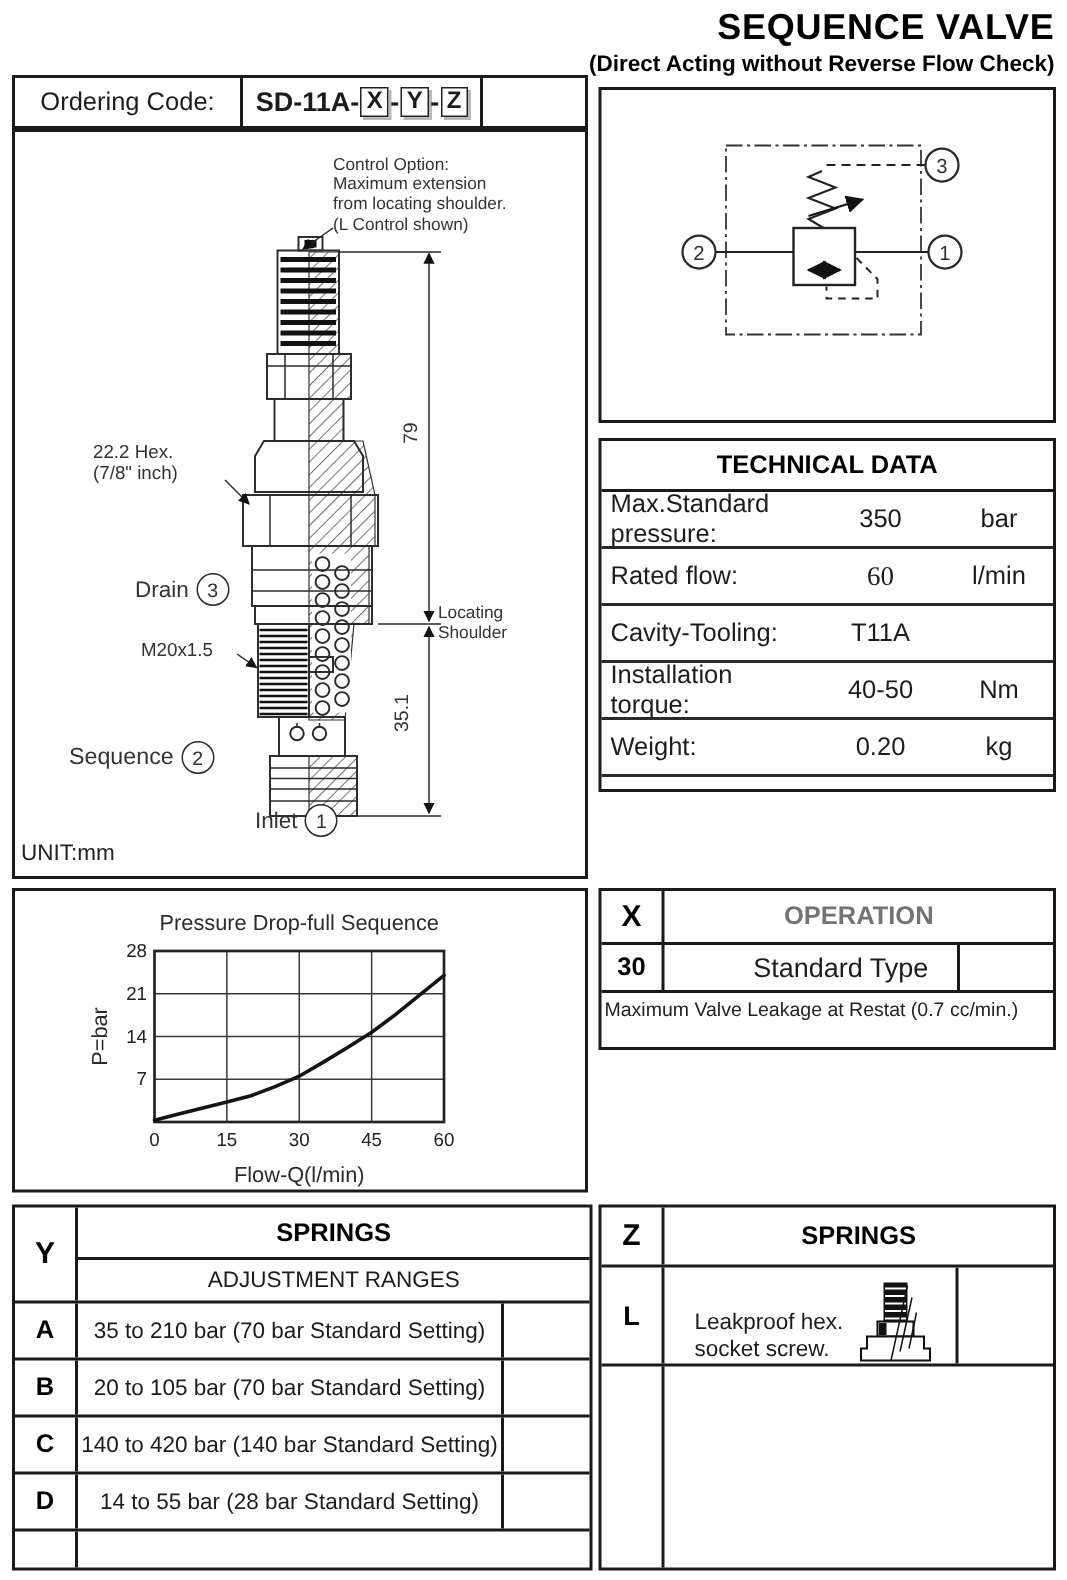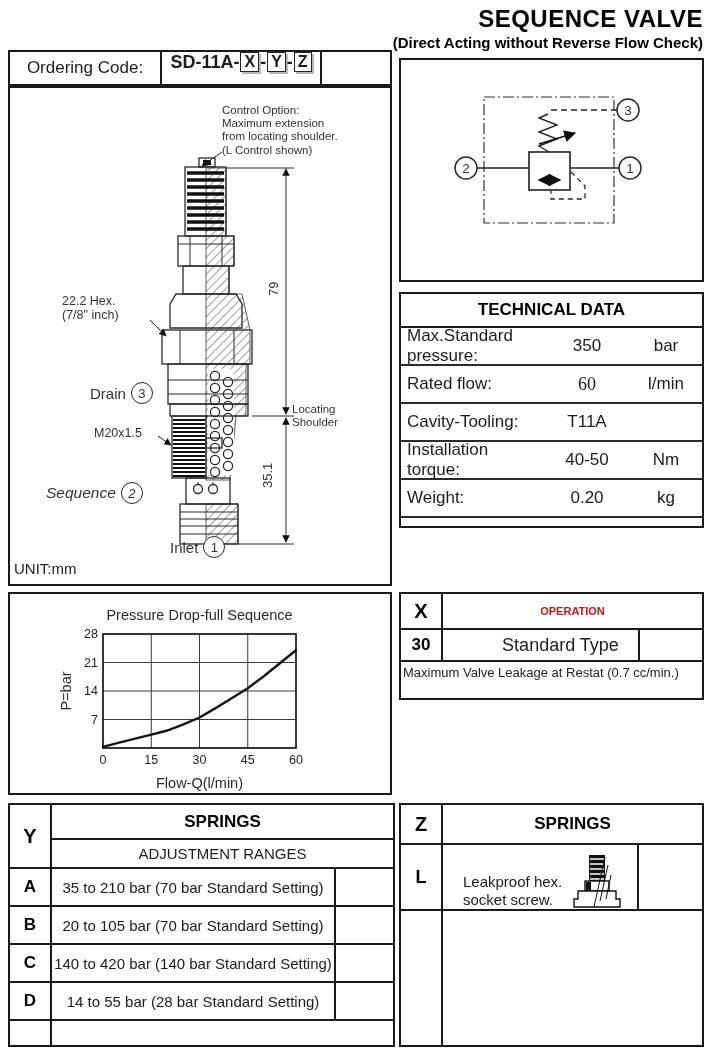--- a/index.html
+++ b/index.html
@@ -6,21 +6,21 @@
   #page{position:relative;width:711px;height:1053px;background:#fff;
         font-family:"Liberation Sans",sans-serif;color:#1c1c1c;overflow:hidden;}
   .box{position:absolute;border:2px solid #1a1a1a;box-sizing:border-box;background:#fff;}
   
   #hdr{position:absolute;top:5px;right:8px;text-align:right;}
   #hdr .t{font-size:24px;font-weight:700;letter-spacing:0.5px;color:#000;}
   #hdr .s{font-size:15px;font-weight:700;color:#000;margin-top:1px;}
   
   #ordering{left:8px;top:50px;width:384px;height:36px;display:flex;align-items:stretch;}
   #ordering .lbl{width:150px;border-right:2px solid #1a1a1a;display:flex;align-items:center;justify-content:center;font-size:17px;}
-  #ordering .code{width:158px;border-right:2px solid #1a1a1a;display:flex;align-items:flex-start;justify-content:center;font-size:18px;font-weight:700;gap:1px;}
+  #ordering .code{width:158px;border-right:2px solid #1a1a1a;display:flex;align-items:center;justify-content:center;font-size:18px;font-weight:700;gap:1px;}
   .codebox{display:inline-block;border:1.5px solid #222;padding:0 3px;line-height:1.15;font-size:16px;box-shadow:2px 2px 0 #b9b9b9;}
   
   #drawbox{left:8px;top:86px;width:384px;height:500px;}
   #drawbox .note{position:absolute;font-size:11.5px;line-height:1.15;color:#333;}
   #drawbox .dlabel{position:absolute;font-size:15px;color:#333;display:flex;align-items:center;gap:5px;white-space:nowrap;}
   #drawbox .small{font-size:12.5px;}
   .port-circle{display:inline-flex;width:20px;height:20px;border:1.6px solid #2a2a2a;border-radius:50%;
                align-items:center;justify-content:center;font-size:13px;color:#333;background:#fff;flex:0 0 auto;}
   #unit{position:absolute;left:4px;top:472px;font-size:15px;color:#222;}
   svg{display:block;}
@@ -44,21 +44,21 @@
   .curve{stroke:#141414;stroke-width:2.4;stroke-linecap:round;}
   .tick{font-size:12.5px;fill:#222;}
   .chart-title{font-size:14.5px;fill:#2b2b2b;}
   .axis-label{font-size:14.5px;fill:#2b2b2b;}
   
   #opbox{left:399px;top:592px;width:305px;height:108px;}
   .hdr-row{display:flex;border-bottom:2px solid #1a1a1a;}
   .code-cell{width:40px;border-right:2px solid #1a1a1a;display:flex;align-items:center;justify-content:center;font-weight:700;color:#000;}
   #opbox .hdr-row{height:34px;}
   #opbox .hdr-row .code-cell{font-size:20px;}
-  #opbox .hdr-row .title-cell{flex:1;display:flex;align-items:center;justify-content:center;font-size:11px;font-weight:700;color:#b91c1c;}
+  #opbox .hdr-row .title-cell{flex:1;display:flex;align-items:center;justify-content:center;font-size:17px;font-weight:700;color:#737373;}
   #opbox .data-row{height:30px;display:flex;border-bottom:2px solid #1a1a1a;}
   #opbox .data-row .code-cell{font-size:17px;}
   #opbox .data-row .val-cell{flex:1;border-right:2px solid #1a1a1a;display:flex;align-items:center;justify-content:center;font-size:18px;padding-left:40px;}
   #opbox .data-row .empty-cell{width:62px;}
   #opbox .note{padding:3px 2px 0 2px;font-size:13px;color:#222;}
   
   #springbox{left:8px;top:803px;width:387px;height:244px;display:flex;flex-direction:column;}
   #springbox .head{height:62px;border-bottom:2px solid #1a1a1a;display:flex;flex:0 0 auto;}
   #springbox .head .code-cell{font-size:20px;}
   #springbox .head .right{flex:1;display:flex;flex-direction:column;}
@@ -197,21 +197,21 @@
       <div>22.2 Hex.</div>
       <div>(7/8" inch)</div>
     </div>
     <div class="dlabel" style="left:80px;top:294px;">
       <span>Drain</span>
       <span class="port-circle">3</span>
     </div>
     <div class="dlabel small" style="left:84px;top:338px;">
       <span>M20x1.5</span>
     </div>
-    <div class="dlabel" style="left:36px;top:394px;font-size:15.5px;font-style:italic;">
+    <div class="dlabel" style="left:36px;top:406px;font-size:15.5px;">
       <span>Sequence</span>
       <span class="port-circle">2</span>
     </div>
     <div class="dlabel" style="left:160px;top:448px;">
       <span>Inlet</span>
       <span class="port-circle">1</span>
     </div>
     <div class="note" style="left:282px;top:315px;">
       <div>Locating</div>
       <div>Shoulder</div>

